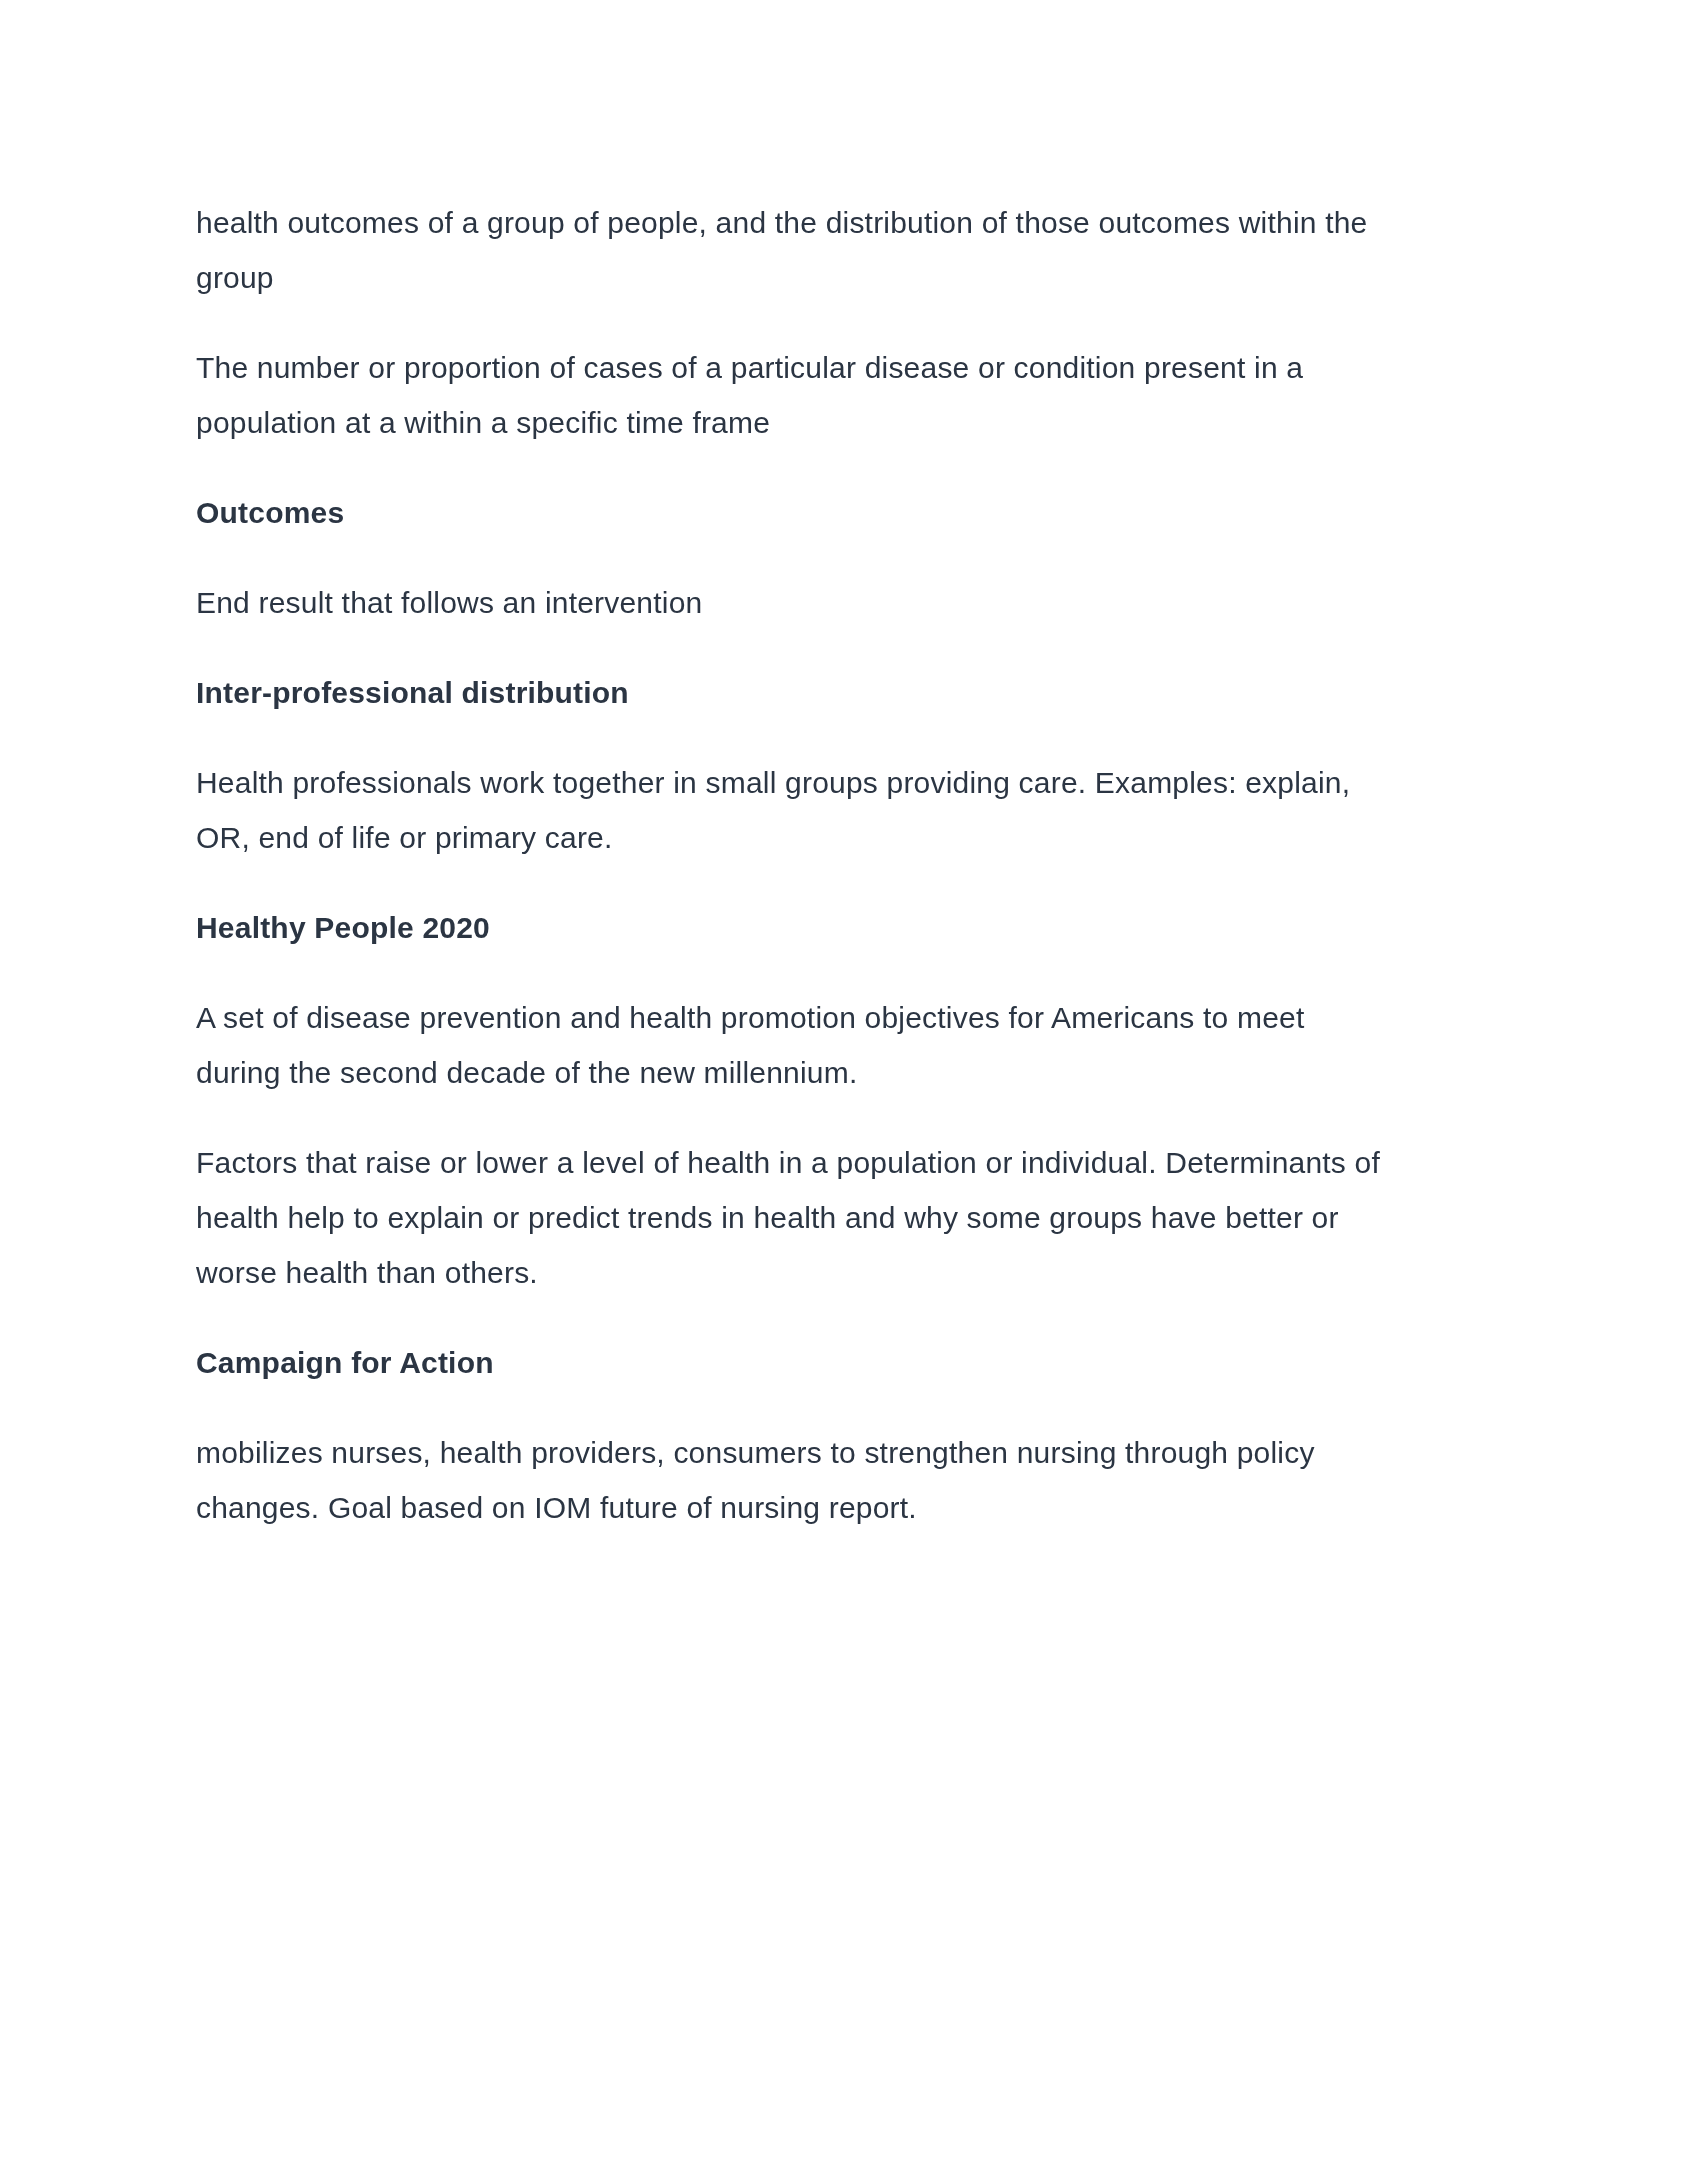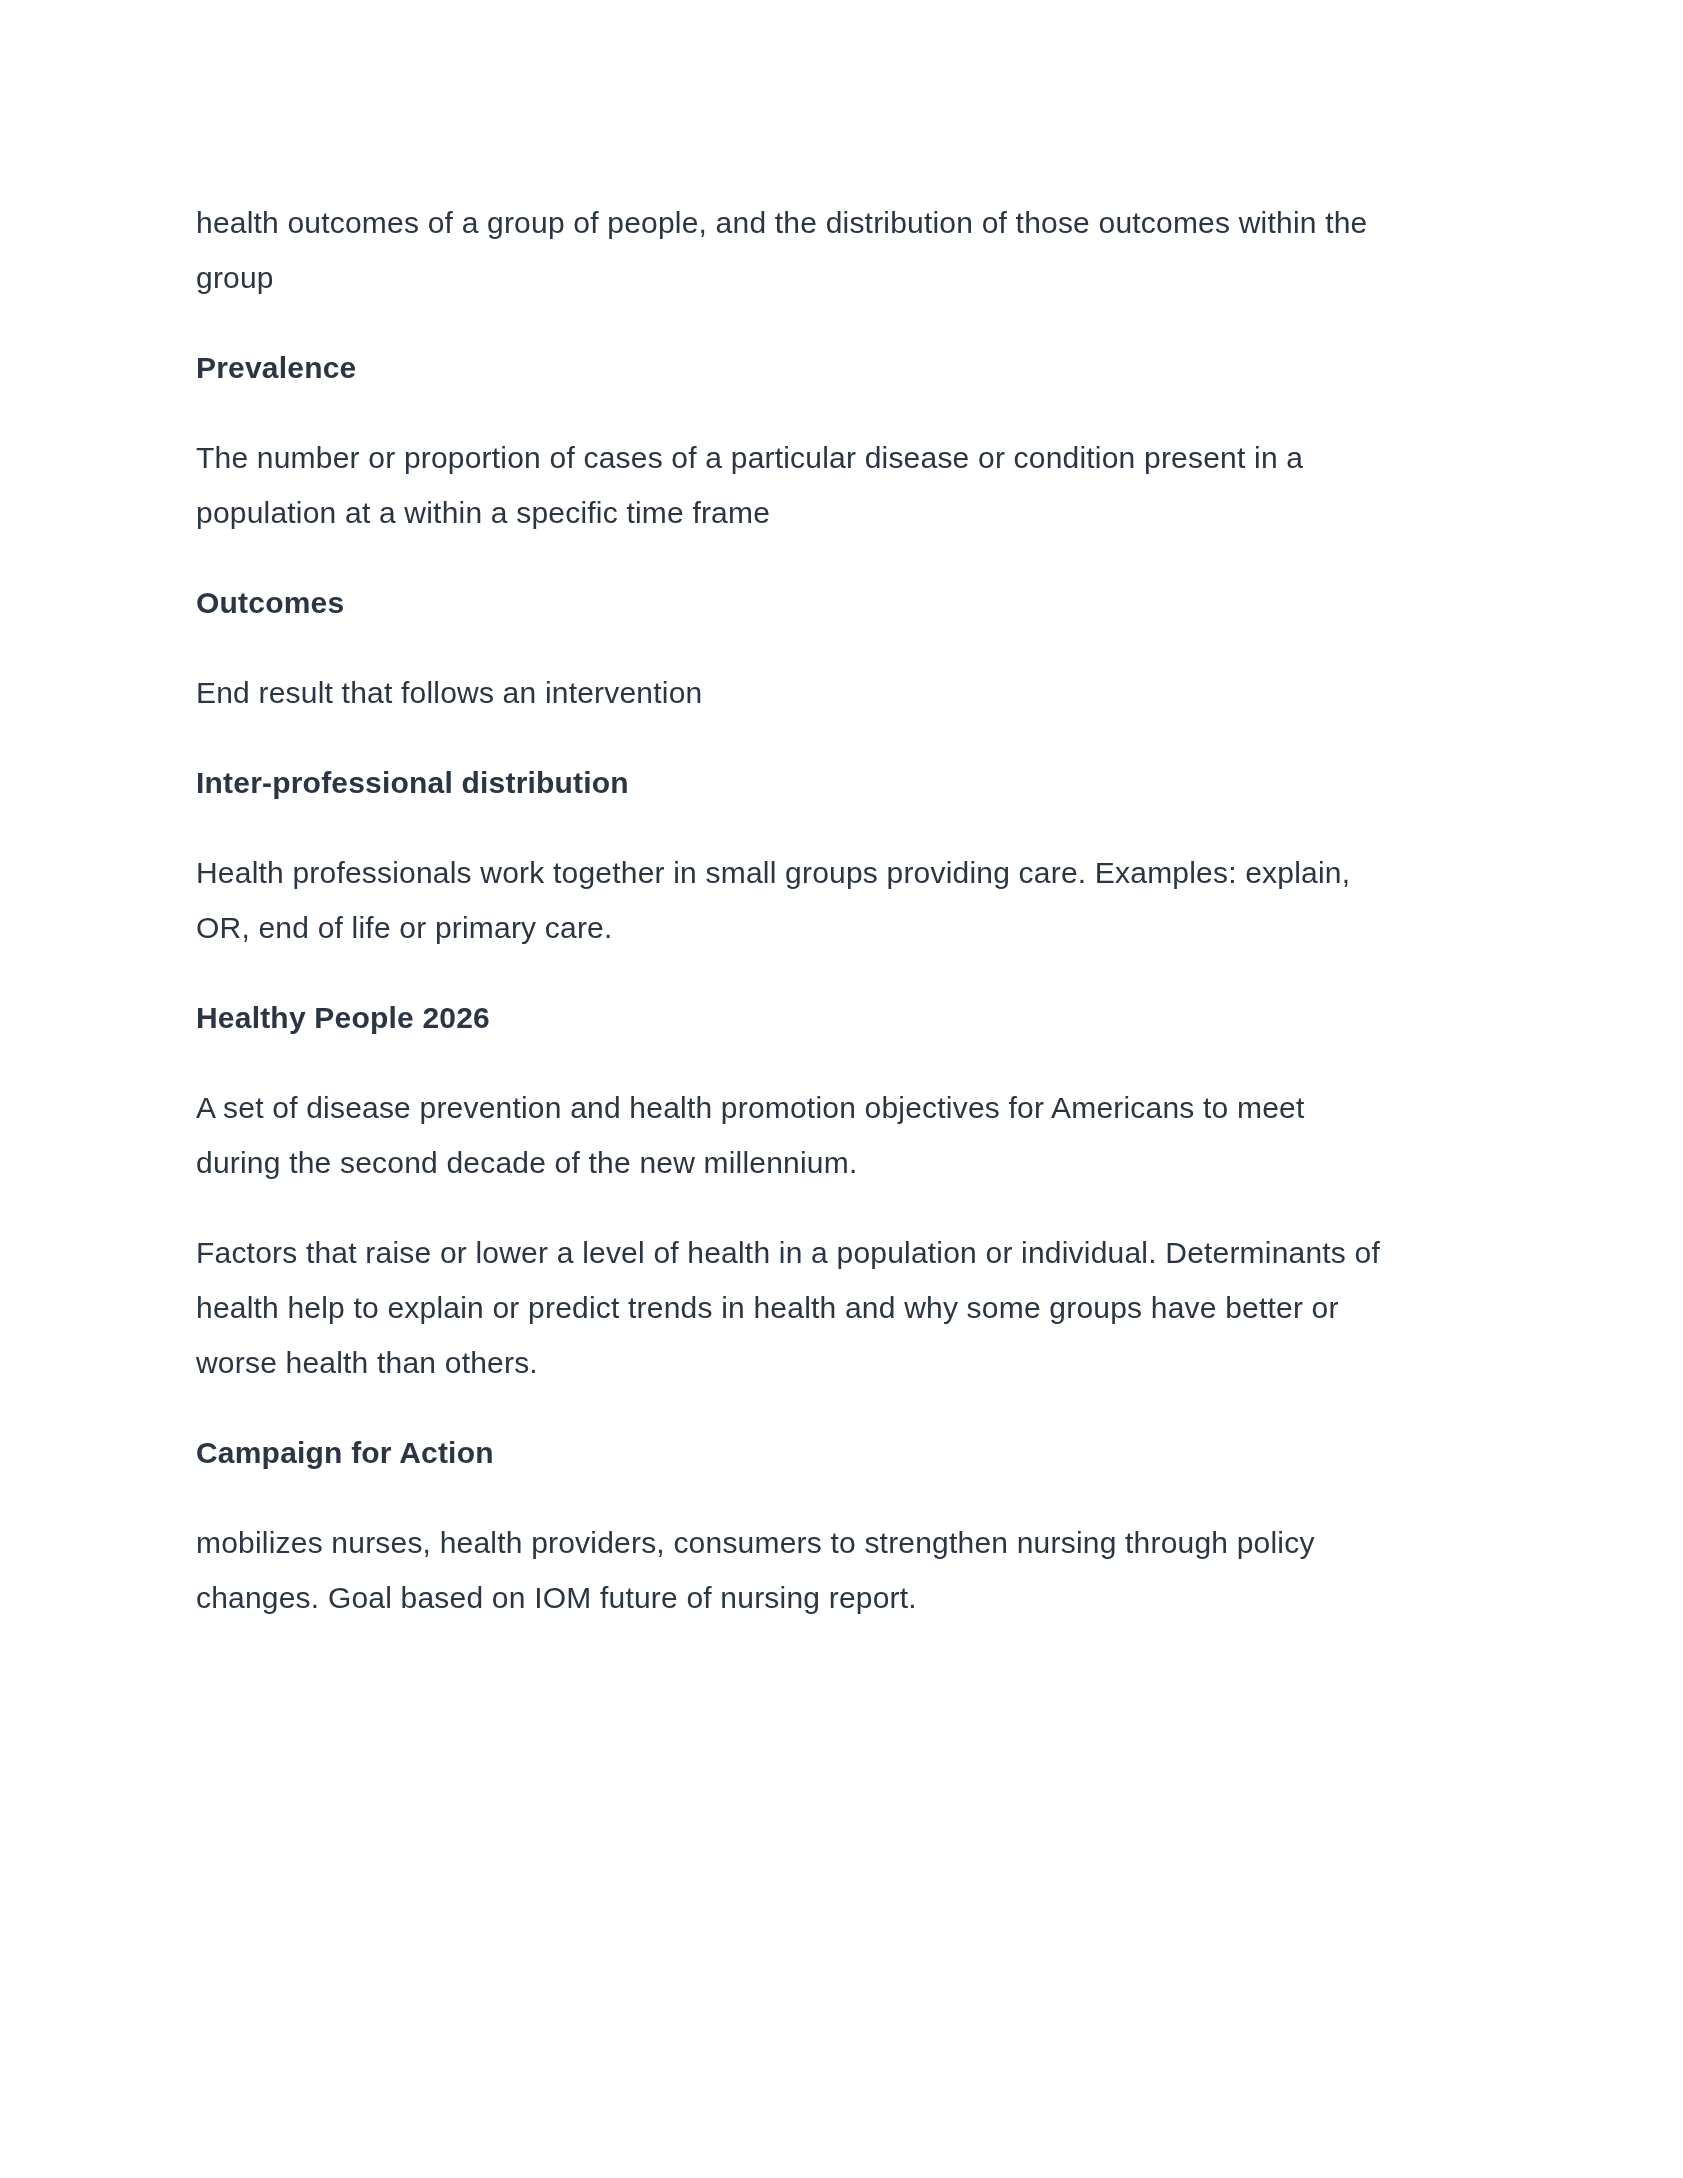--- a/index.html
+++ b/index.html
@@ -41,23 +41,20 @@
 
 <main class="page" style="color: rgb(43, 53, 67); background: rgb(255, 255, 255);">
 
   <p class="block definition">
     <span class="line">health outcomes of a group of people, and the distribution of those outcomes within the</span>
     <span class="line">group</span>
   </p>
 
 
 
-  <p class="block term">
-    <span class="line">Prevalence</span>
-  </p>
 
   <p class="block definition">
     <span class="line">The number or proportion of cases of a particular disease or condition present in a</span>
     <span class="line">population at a within a specific time frame</span>
   </p>
 
   <p class="block term">
     <span class="line">Outcomes</span>
   </p>
 
@@ -68,21 +65,21 @@
   <p class="block term">
     <span class="line">Inter-professional distribution</span>
   </p>
 
   <p class="block definition">
     <span class="line">Health professionals work together in small groups providing care. Examples: explain,</span>
     <span class="line">OR, end of life or primary care.</span>
   </p>
 
   <p class="block term">
-    <span class="line">Healthy People 2026</span>
+    <span class="line">Healthy People 2020</span>
   </p>
 
   <p class="block definition">
     <span class="line">A set of disease prevention and health promotion objectives for Americans to meet</span>
     <span class="line">during the second decade of the new millennium.</span>
   </p>
 
 
   <p class="block definition">
     <span class="line">Factors that raise or lower a level of health in a population or individual. Determinants of</span>

